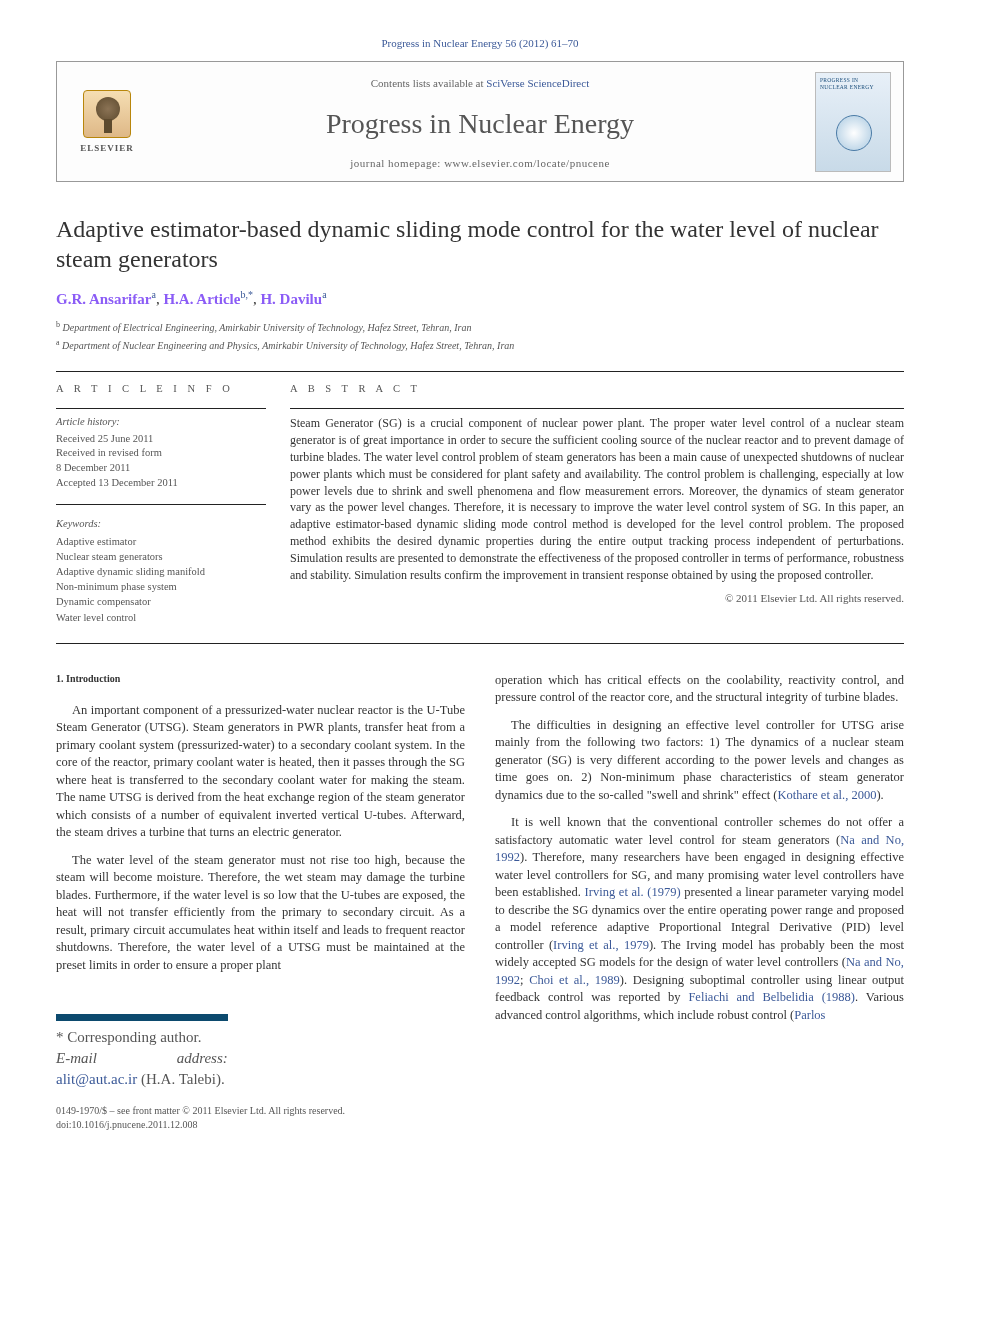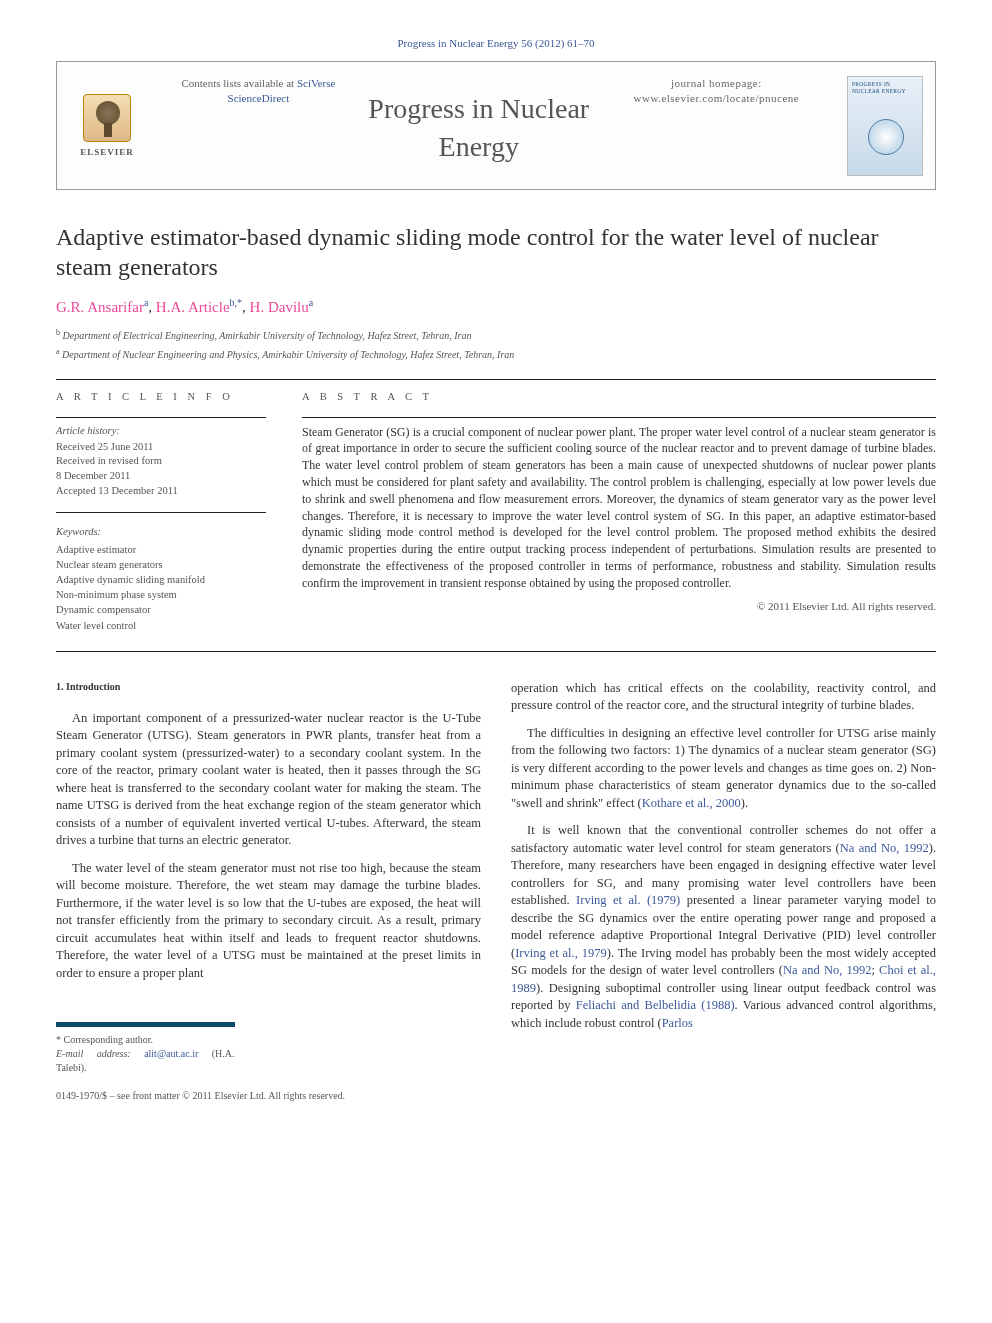--- a/index.html
+++ b/index.html
@@ -5,21 +5,21 @@
   * { box-sizing: border-box; margin: 0; padding: 0; }
   body {
     font-family: Georgia, 'Times New Roman', serif;
     background: #fff;
     width: 992px;
     margin: 0 auto;
     color: #222;
     font-size: 13px;
     line-height: 1.35;
   }
-  .page { padding: 36px 56px 30px 56px; }
+  .page { padding: 36px 88px 30px 56px; }
   .top-citation {
     text-align: center;
     font-size: 11px;
     color: #3b5998;
     margin-bottom: 10px;
   }
   .header-box {
     border: 1px solid #999;
     display: flex;
     align-items: stretch;
@@ -70,21 +70,21 @@
   .elsevier-text {
     font-size: 9px;
     letter-spacing: 1px;
     color: #555;
   }
   .header-center {
     flex: 1;
     text-align: center;
     padding: 14px 10px 10px 10px;
     display: flex;
-    flex-direction: row;
+    flex-direction: column;
     justify-content: space-between;
   }
   .contents-list {
     font-size: 11px;
     color: #666;
   }
   .contents-list .link { color: #3b5998; }
   .journal-name {
     font-size: 28px;
     font-family: Georgia, serif;
@@ -132,42 +132,42 @@
     font-weight: 400;
     color: #333;
     line-height: 1.25;
     margin-bottom: 14px;
   }
   .authors {
     font-size: 15px;
     color: #333;
     margin-bottom: 10px;
   }
-  .authors .name { color: #ec4899; }
+  .authors .name { color: #8b5cf6; font-weight: bold; }
   .authors sup { font-size: 10px; color: #3b5998; }
   .affiliations {
     font-size: 10px;
     font-style: italic;
     color: #555;
     margin-bottom: 4px;
   }
   .affiliations sup { font-style: normal; font-size: 8px; vertical-align: super; }
   hr.rule-thick {
     border: none;
     border-top: 1.5px solid #222;
     margin: 18px 0 10px 0;
   }
   hr.rule-thin {
     border: none;
     border-top: 1px solid #222;
     margin: 6px 0;
   }
   .meta-row {
     display: flex;
-    gap: 36px;
+    gap: 24px;
     margin-bottom: 10px;
   }
   .meta-left {
     width: 210px;
     flex-shrink: 0;
     font-size: 10.5px;
   }
   .meta-right { flex: 1; }
   .info-heading {
     letter-spacing: 4px;
@@ -221,23 +221,23 @@
   .section-heading {
     font-weight: bold;
     font-size: 10px;
     margin-bottom: 16px;
   }
   .col p { margin-bottom: 10px; text-indent: 16px; }
   .col p:first-of-type { text-indent: 16px; }
   .cite-link { color: #3b5998; }
   .footnotes {
     margin-top: 40px;
-    border-top: 5px solid #0c4a6e;
+    border-top: 7px solid #0c4a6e;
     padding-top: 6px;
-    font-size: 10px;
+    font-size: 15px;
     color: #555;
     width: 42%;
   }
   .footnotes .email { color: #3b5998; }
   .bottom-info {
     margin-top: 14px;
     font-size: 10px;
     color: #555;
   }
 </style>
@@ -337,15 +337,16 @@
         <span>The difficulties in designing an effective level controller for UTSG arise mainly from the following two factors: 1) The dynamics of a nuclear steam generator (SG) is very different according to the power levels and changes as time goes on. 2) Non-minimum phase characteristics of steam generator dynamics due to the so-called "swell and shrink" effect (</span><span class="cite-link">Kothare et al., 2000</span><span>).</span>
       </p>
       <p>
         <span>It is well known that the conventional controller schemes do not offer a satisfactory automatic water level control for steam generators (</span><span class="cite-link">Na and No, 1992</span><span>). Therefore, many researchers have been engaged in designing effective water level controllers for SG, and many promising water level controllers have been established. </span><span class="cite-link">Irving et al. (1979)</span><span> presented a linear parameter varying model to describe the SG dynamics over the entire operating power range and proposed a model reference adaptive Proportional Integral Derivative (PID) level controller (</span><span class="cite-link">Irving et al., 1979</span><span>). The Irving model has probably been the most widely accepted SG models for the design of water level controllers (</span><span class="cite-link">Na and No, 1992</span><span>; </span><span class="cite-link">Choi et al., 1989</span><span>). Designing suboptimal controller using linear output feedback control was reported by </span><span class="cite-link">Feliachi and Belbelidia (1988)</span><span>. Various advanced control algorithms, which include robust control (</span><span class="cite-link">Parlos</span>
       </p>
     </div>
   </div>
 
   <div class="bottom-info">
     <div>0149-1970/$ – see front matter © 2011 Elsevier Ltd. All rights reserved.</div>
+    <div>doi:10.1016/j.pnucene.2011.12.008</div>
   </div>
 
 </div>
 
 </body></html>

